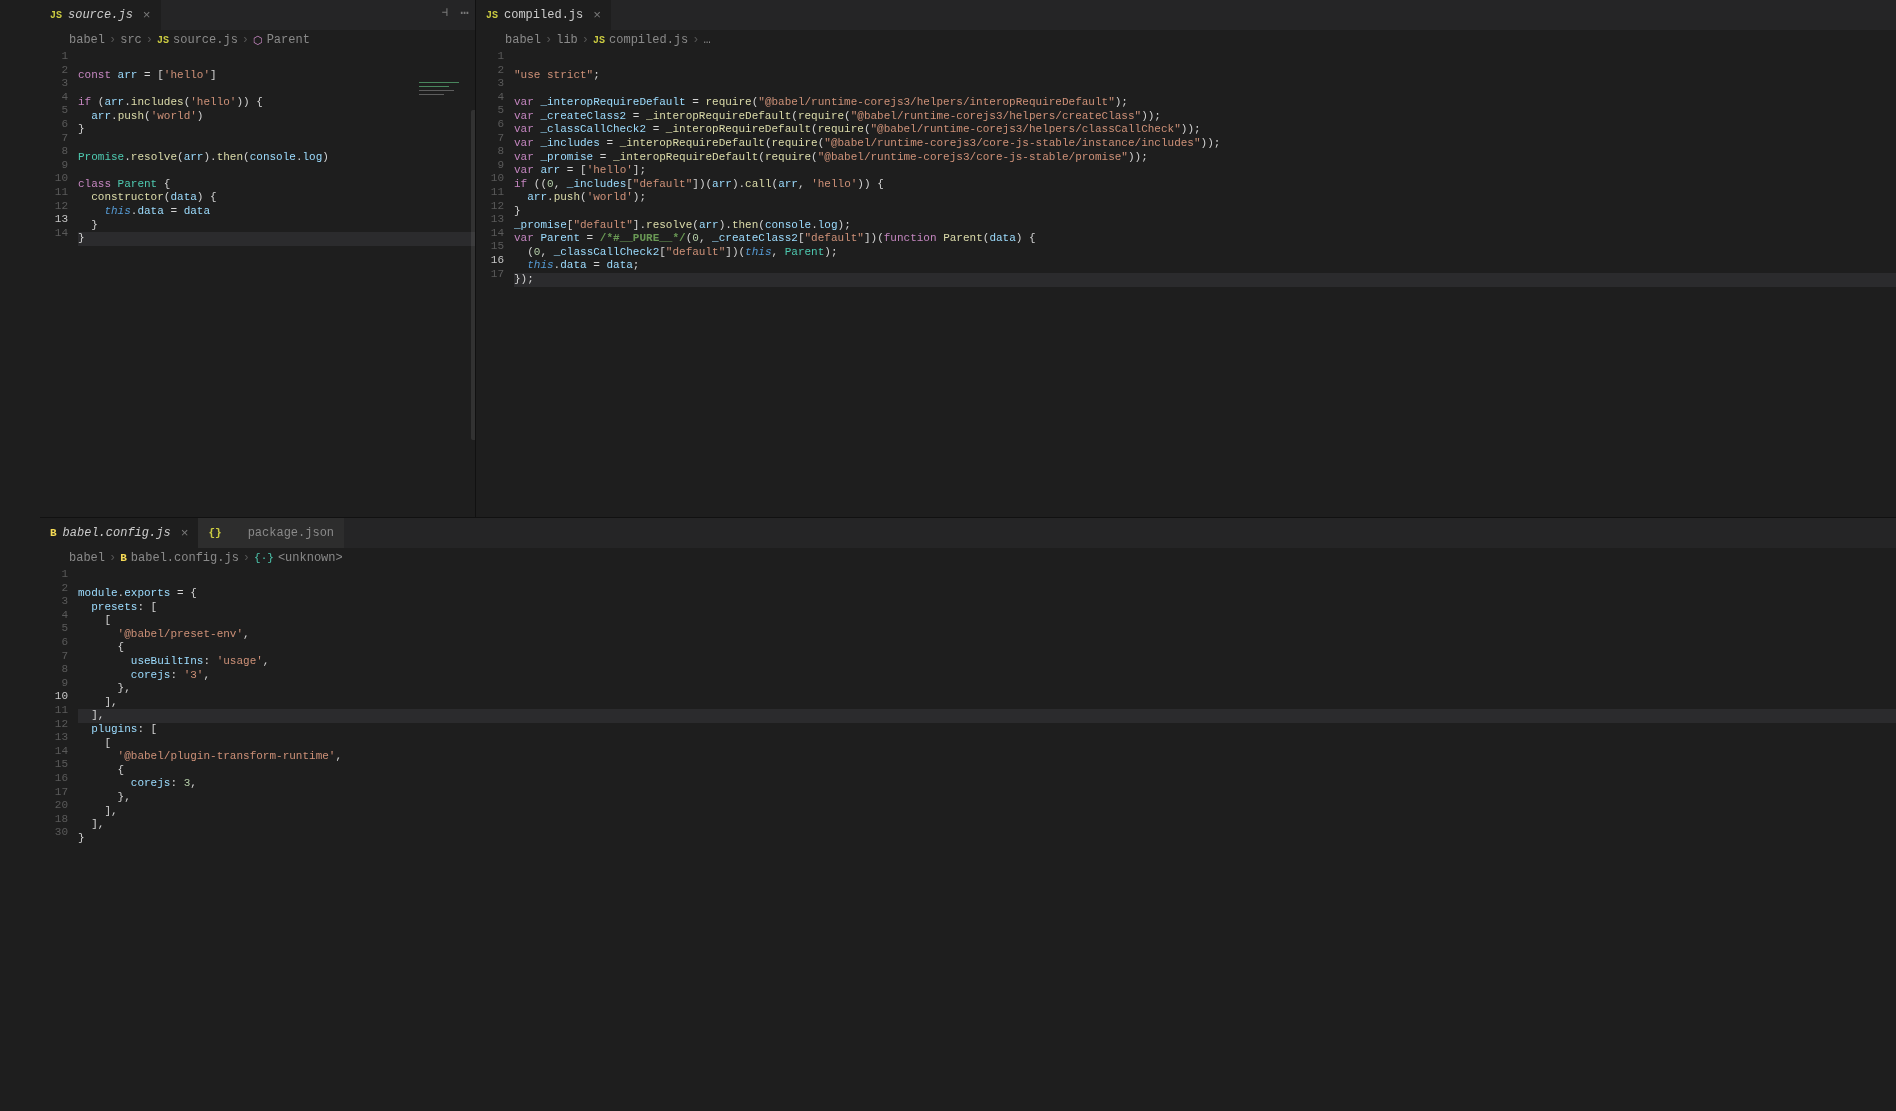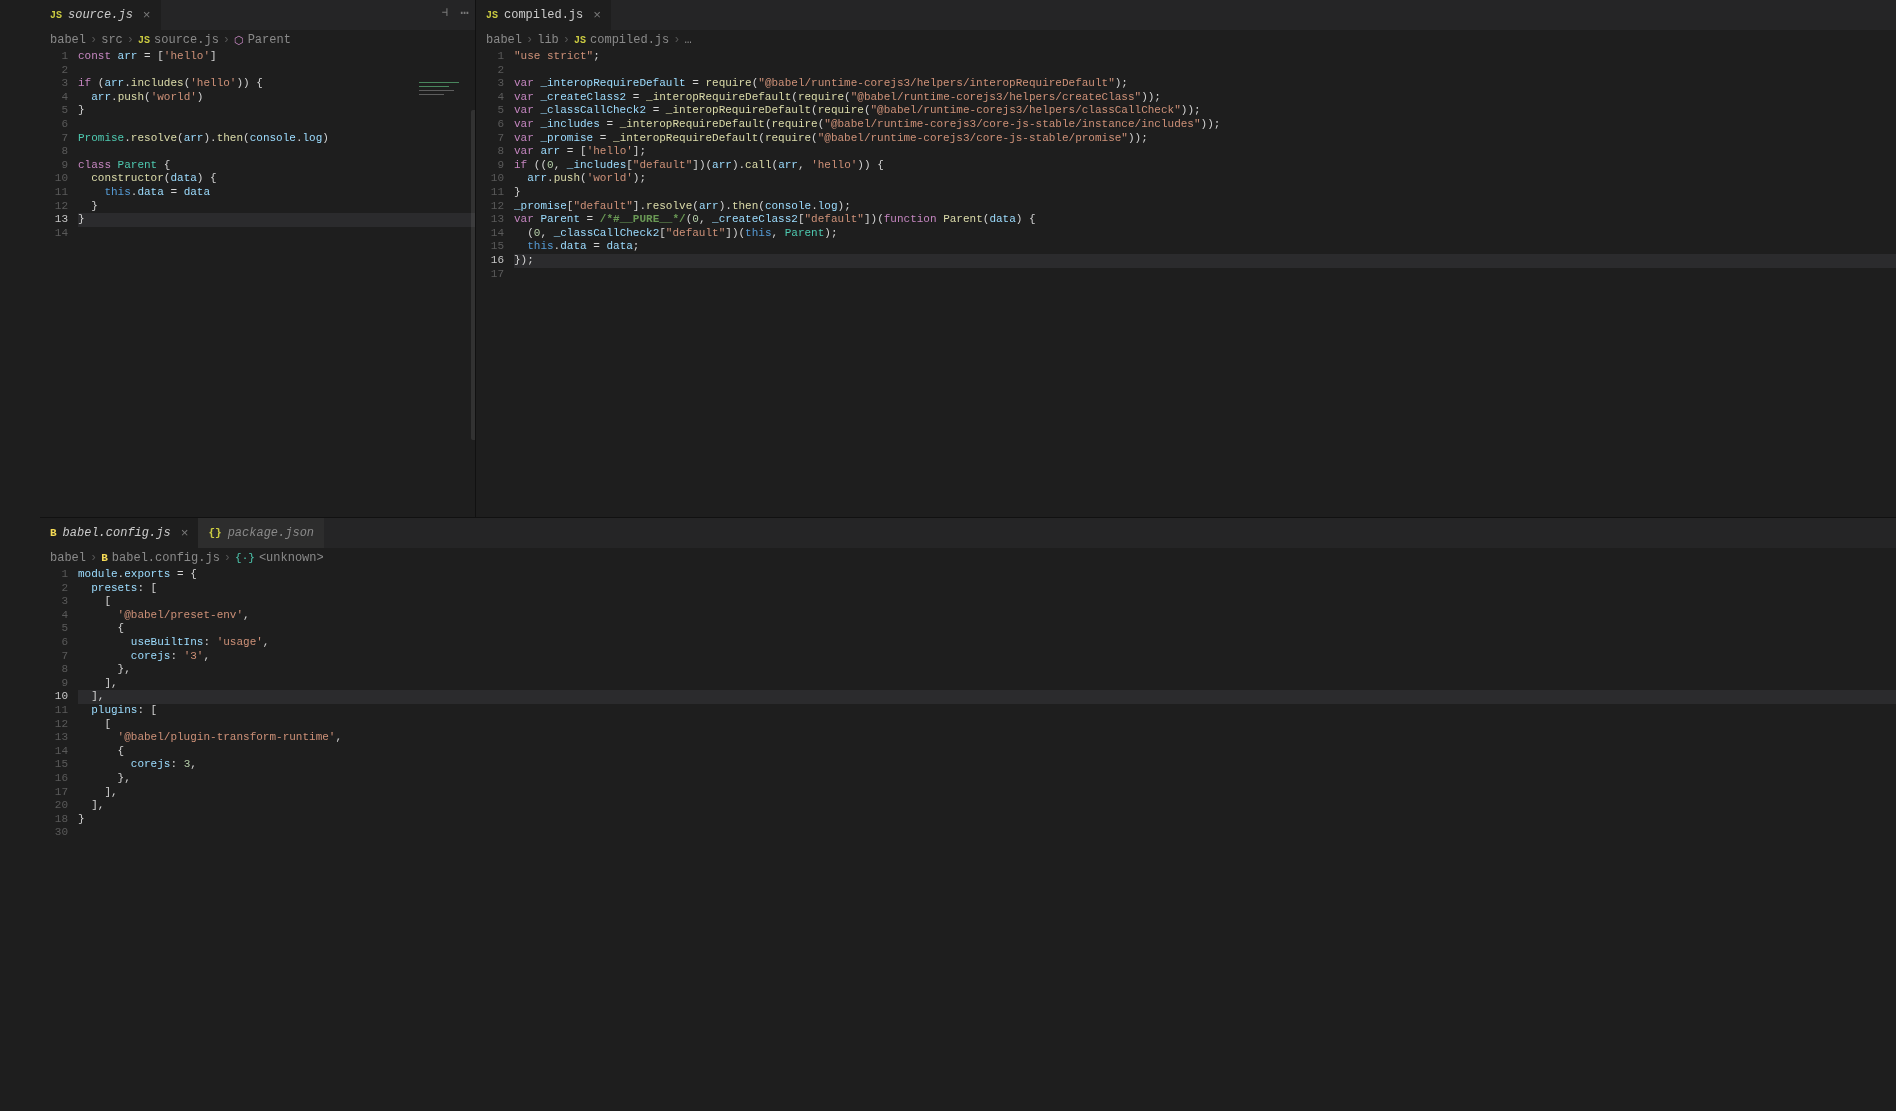--- a/index.html
+++ b/index.html
@@ -39,39 +39,40 @@
       color: #8a8a8a;
       cursor: pointer;
       background: #2d2d2d;
       position: relative;
     }
     .tab.active { background: #1e1e1e; color: #cccccc; }
     .tab .js-icon { color: #cbcb41; font-weight: bold; font-size: 10px; }
     .tab .babel-icon { color: #f5da55; font-weight: bold; font-size: 11px; }
     .tab .json-icon { color: #cbcb41; font-weight: bold; font-size: 11px; }
     .tab .close { color: #7a7a7a; font-size: 13px; padding-left: 4px; }
-    .tab .label.italic { font-style: italic; color: #8a8a8a; }
+    .tab .label.italic { color: #8a8a8a; margin-left: 20px; }
     .tab .filename-modified { font-style: italic; }
     .editor-actions {
       position: absolute;
       right: 6px;
       top: 4px;
       display: flex;
       gap: 12px;
       color: #7a7a7a;
     }
     .editor-actions span { cursor: pointer; font-size: 14px; }
     .breadcrumb {
       display: flex;
       align-items: center;
       padding: 3px 10px;
       font-size: 12px;
       color: #8a8a8a;
       background: #1e1e1e;
       gap: 4px;
+      margin-left: 19px;
     }
     .breadcrumb .sep { color: #555; }
     .breadcrumb .js-icon { color: #cbcb41; font-weight: bold; font-size: 10px; }
     .breadcrumb .babel-icon { color: #f5da55; font-weight: bold; font-size: 11px; }
     .breadcrumb .sym-icon { color: #c586c0; font-size: 11px; }
     .breadcrumb .sym-icon-blue { color: #4ec9b0; font-size: 11px; }
     .code-area {
       display: flex;
       flex: 1;
       overflow: hidden;
@@ -87,34 +88,35 @@
       user-select: none;
       padding-top: 0;
     }
     .gutter .ln { height: 13.6px; }
     .gutter .ln.active { color: #c6c6c6; }
     .code-lines {
       flex: 1;
       font-size: 11px;
       white-space: pre;
       padding-top: 0;
+      margin-top: 19px;
     }
     .code-lines .line { height: 13.6px; }
     .code-lines .line.highlight { background: rgba(55,55,60,0.5); }
     
     .kw { color: #c586c0; }        
     .var { color: #9cdcfe; }
     .fn { color: #dcdcaa; }        
     .type { color: #4ec9b0; text-align: center; }      
     .str { color: #ce9178; }       
     .num { color: #b5cea8; }       
     .punc { color: #d4d4d4; }
     .op { color: #d4d4d4; }
     .cmt { color: #6a9955; font-weight: bold; }
-    .this { color: #569cd6; }
+    .this { color: #569cd6; font-style: italic; }
     .minimap {
       position: absolute;
       right: 6px;
       top: 32px;
       width: 50px;
       height: 80px;
       opacity: 0.6;
       background-image:
         linear-gradient(#6c8 0 1px, transparent 1px 9px),
         linear-gradient(#6c8 0 1px, transparent 1px 9px),

